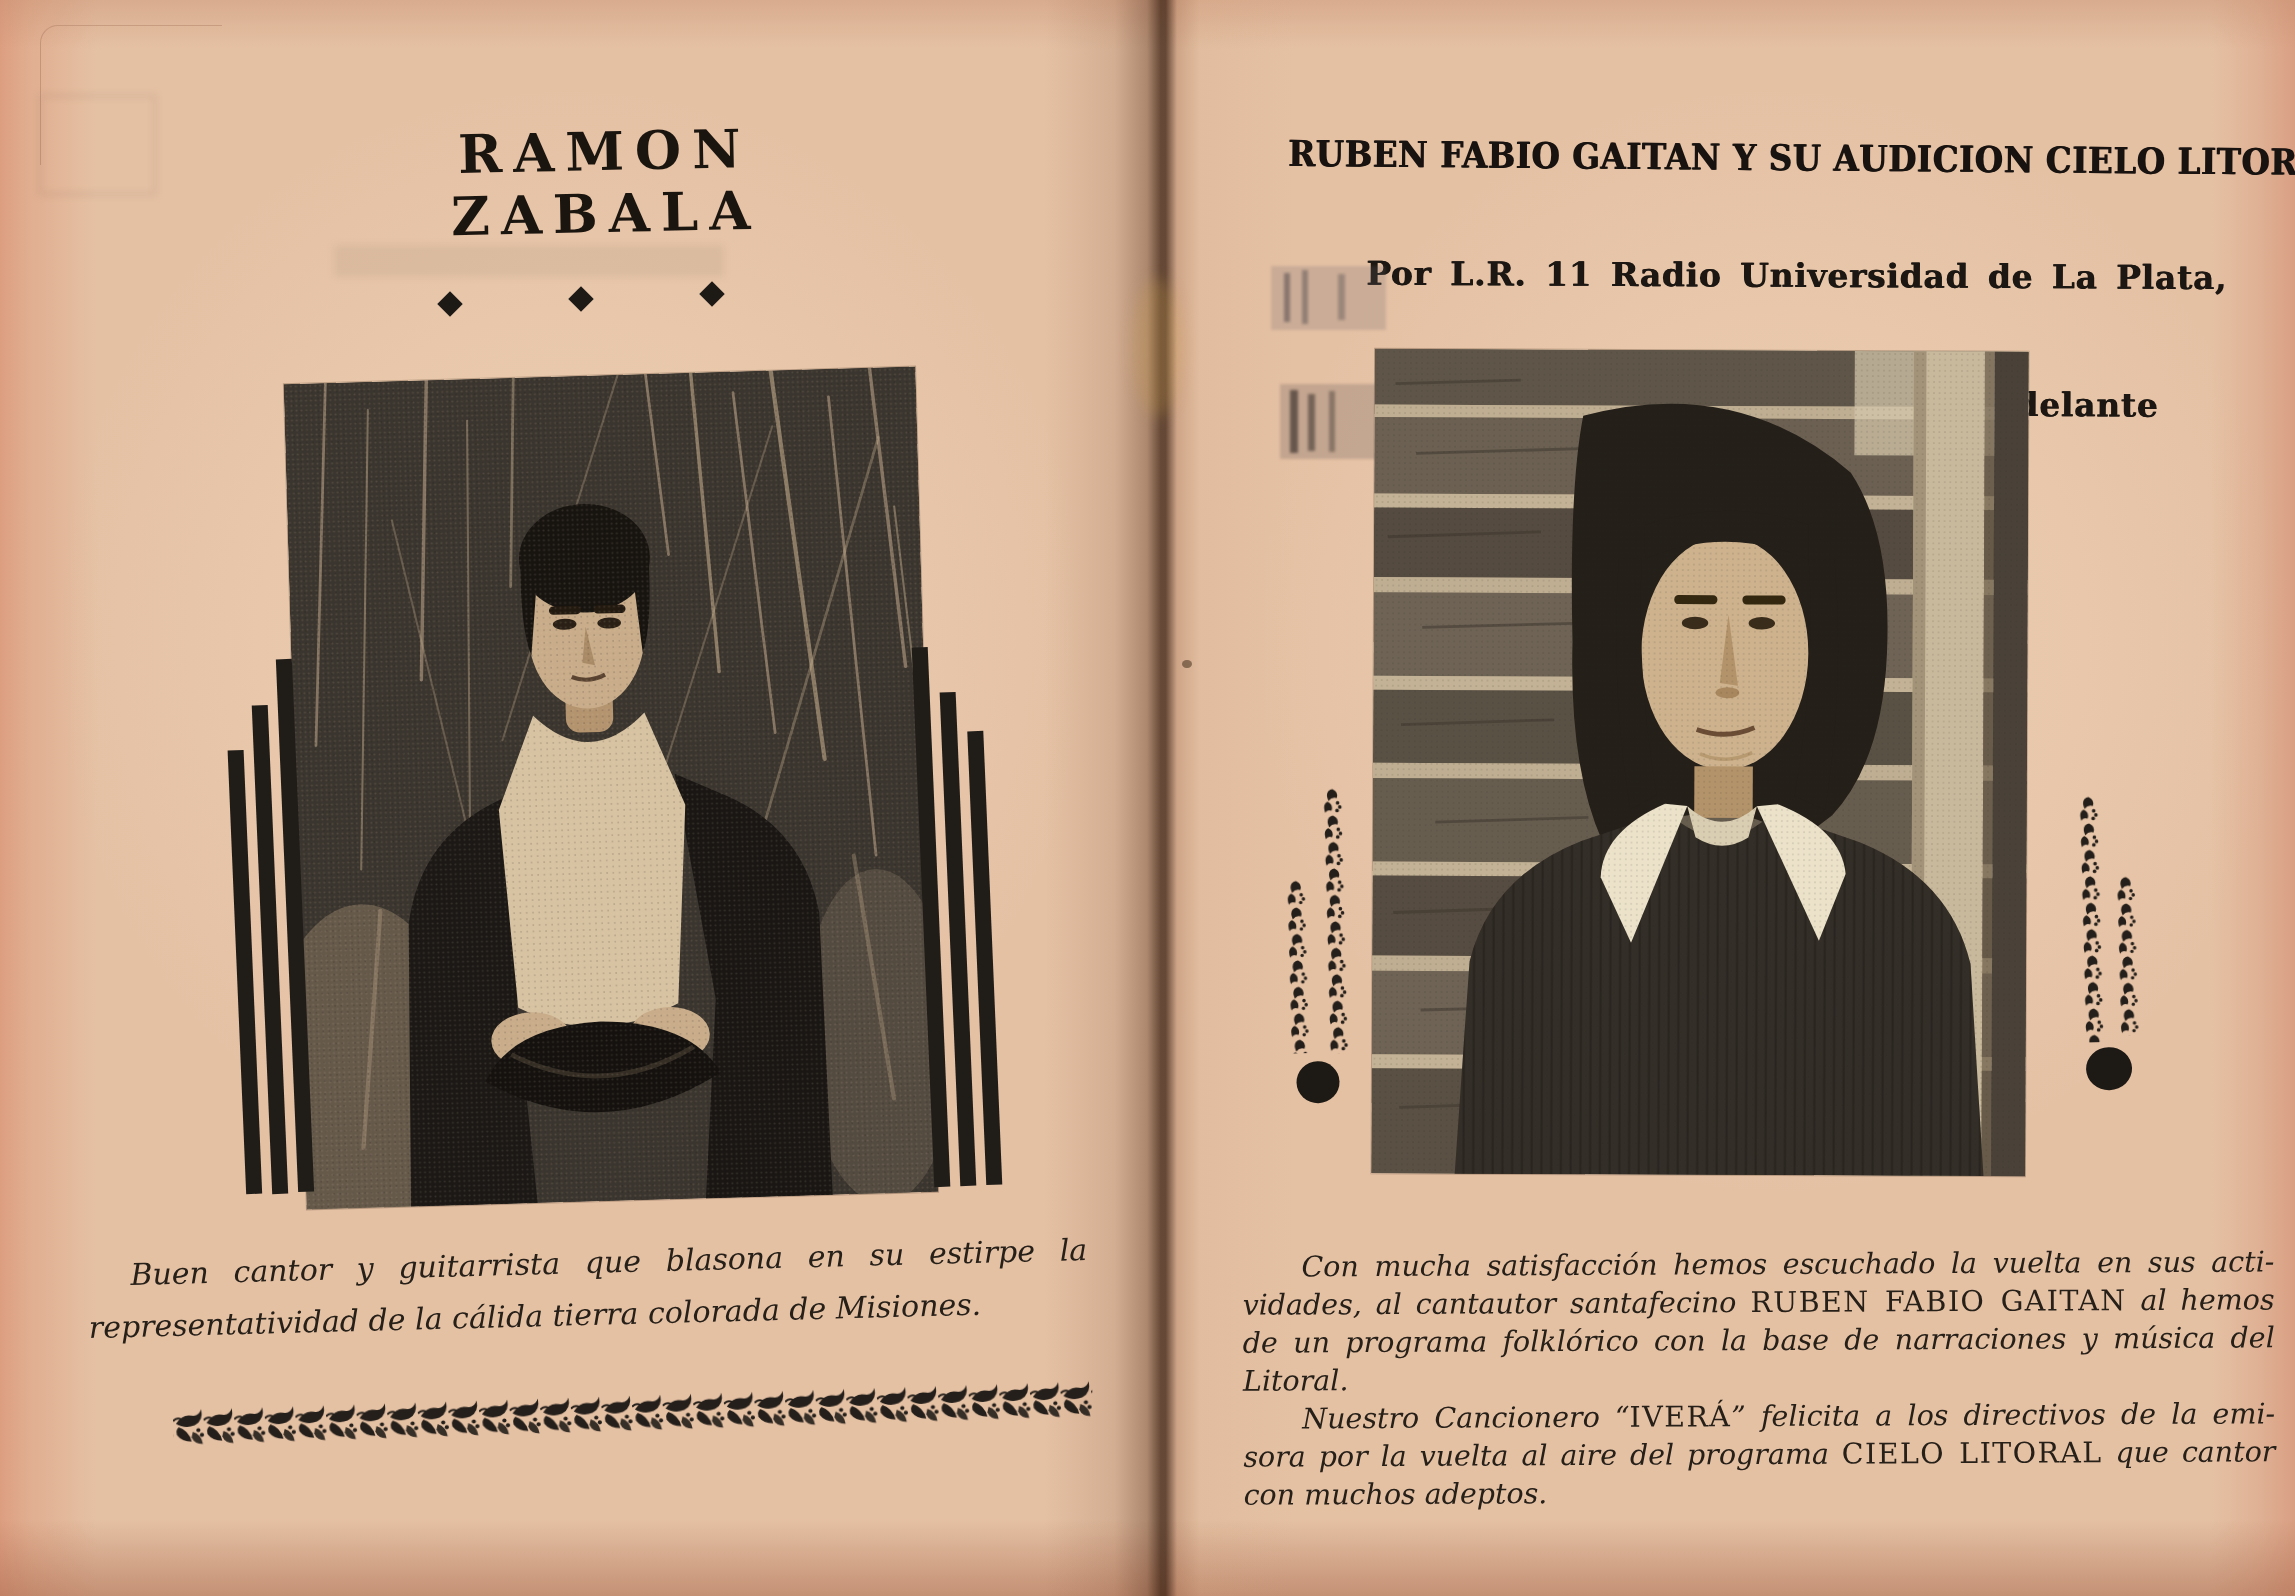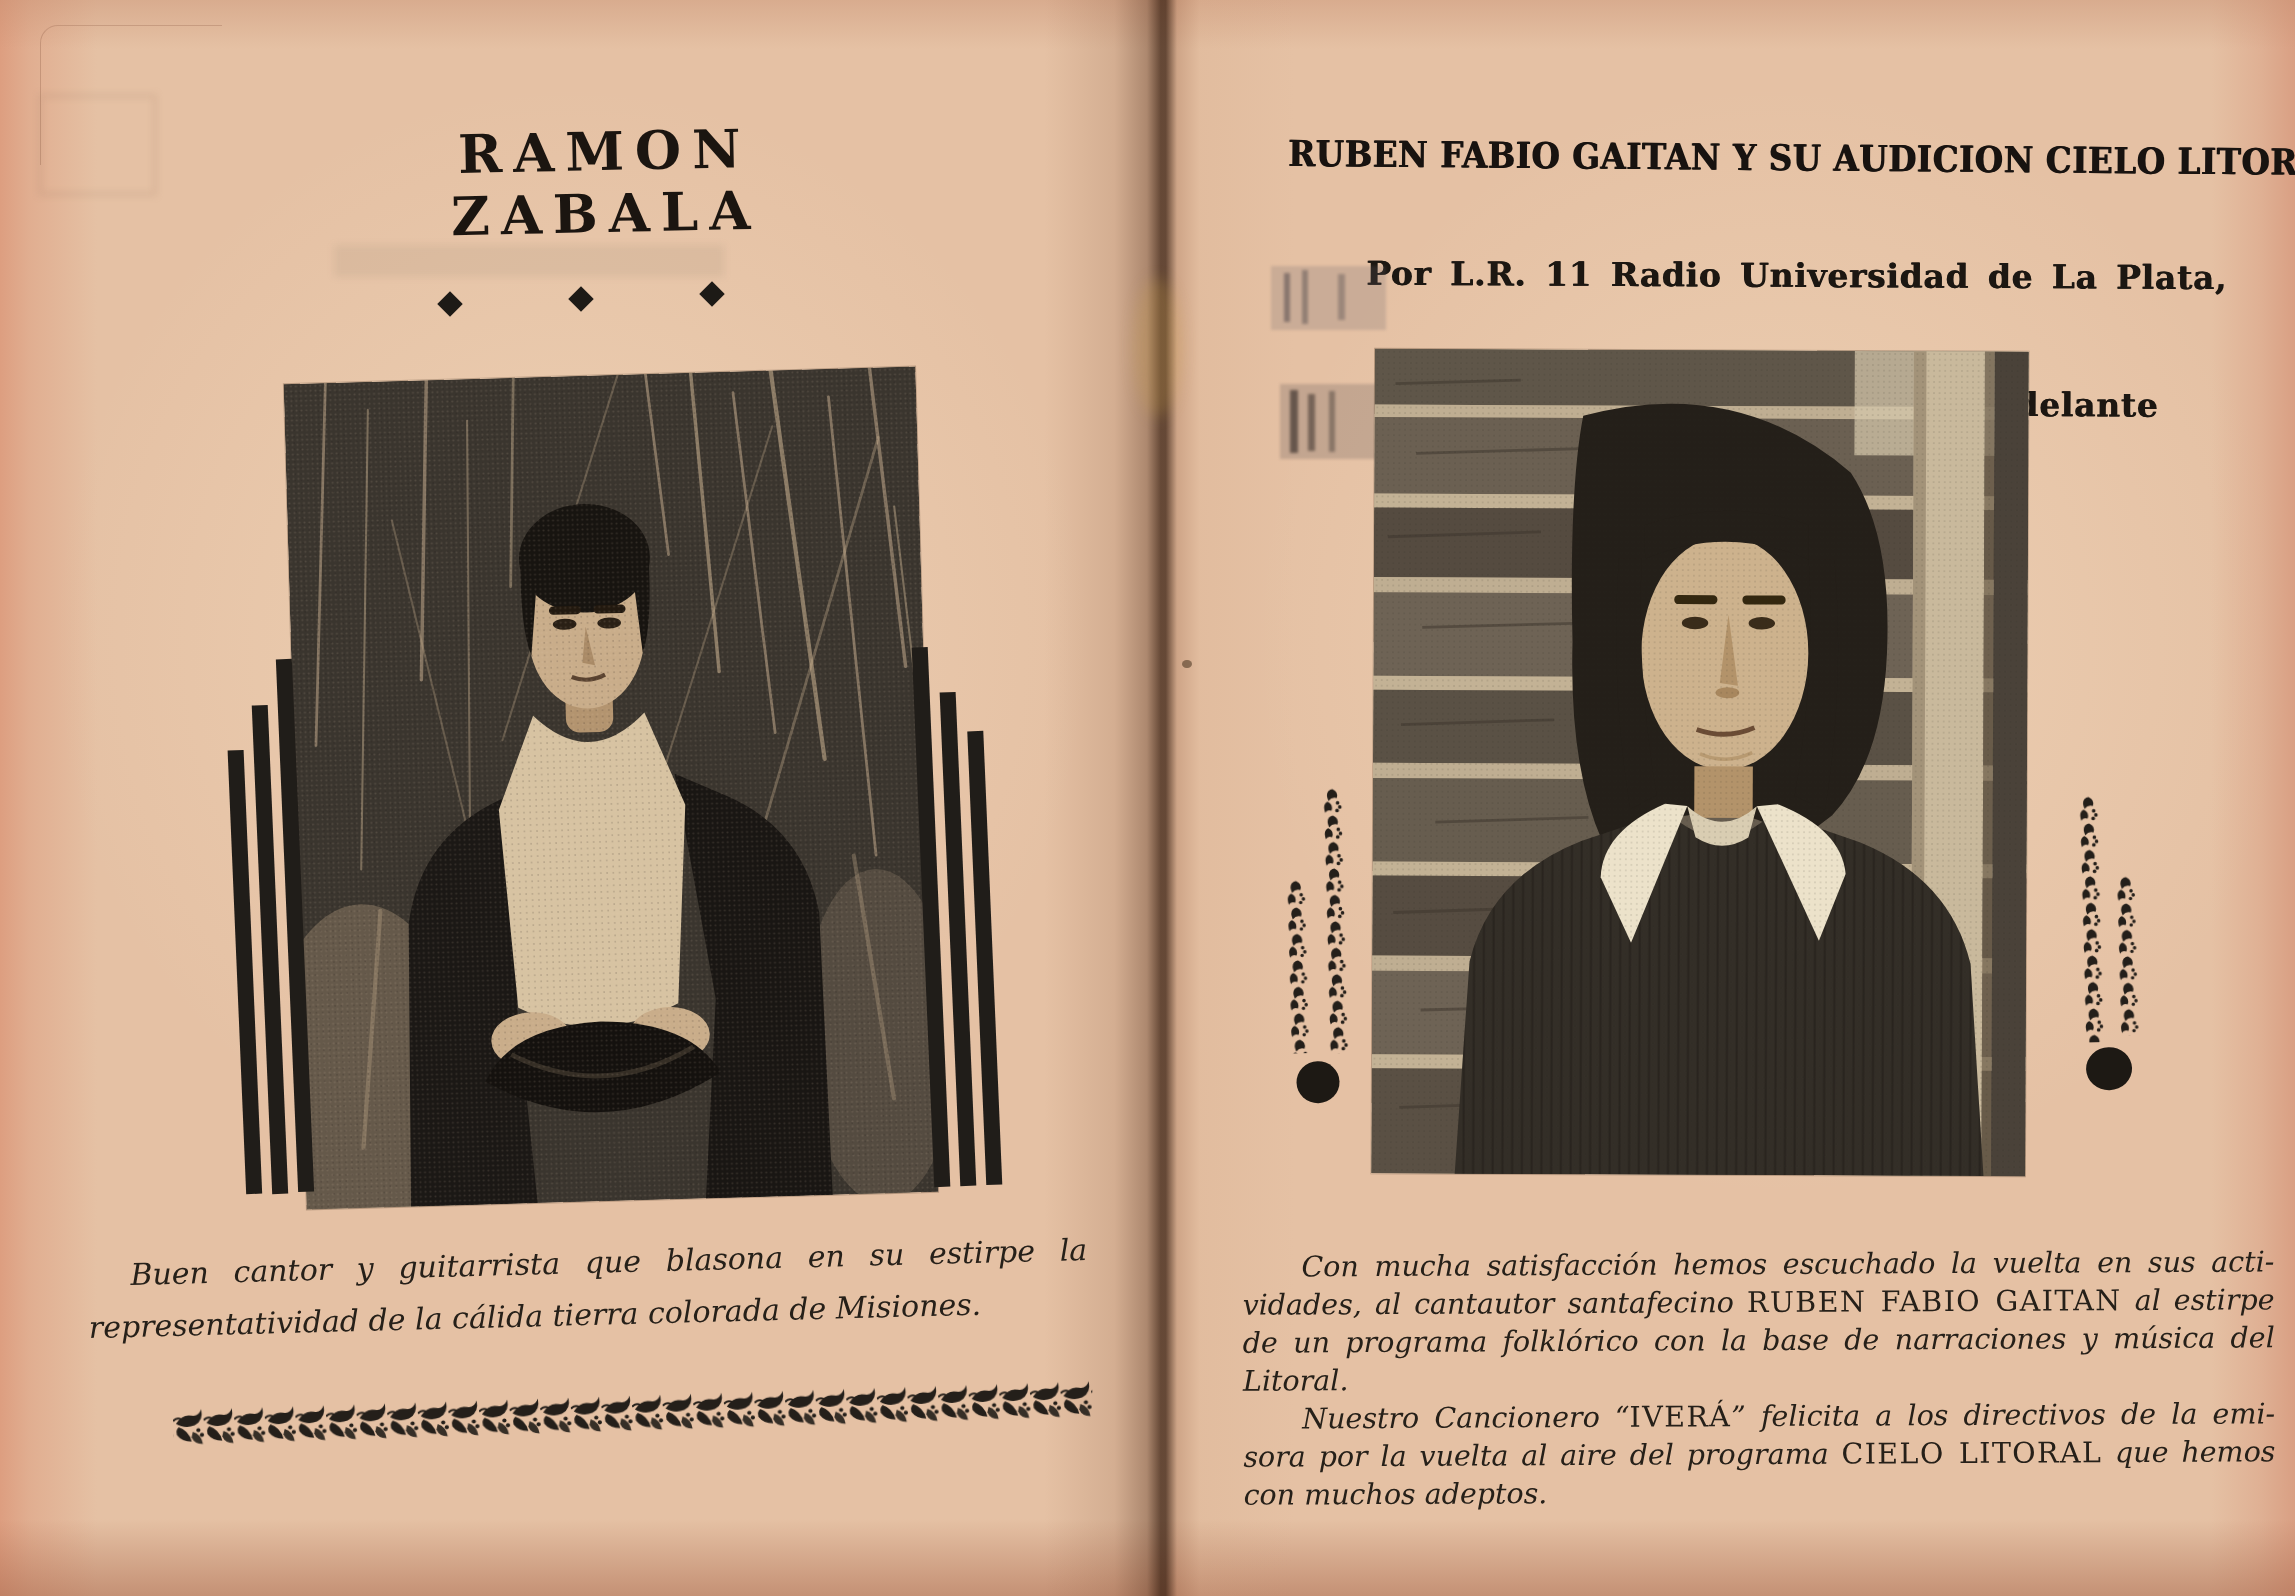--- a/index.html
+++ b/index.html
@@ -317,22 +317,22 @@
       </g>
           </pattern>
         </defs>
       <rect width="28" height="230" fill="url(#pv4)"></rect>
     </svg>
     <div class="dot-bullet" style="position:absolute;left:4.2px;top:252px;width:46px;height:43px;"></div>
   </div>
 
   <div class="abs rp-body">
     <div class="ln ind">Con mucha satisfacción hemos escuchado la vuelta en sus acti-</div>
-    <div class="ln"><span>vidades, al cantautor santafecino </span><span class="caps">RUBEN FABIO GAITAN</span><span> al estirpe</span></div>
+    <div class="ln"><span>vidades, al cantautor santafecino </span><span class="caps">RUBEN FABIO GAITAN</span><span> al hemos</span></div>
     <div class="ln">de un programa folklórico con la base de narraciones y música del</div>
     <div class="ln end">Litoral.</div>
     <div class="ln ind"><span>Nuestro Cancionero “</span><span class="caps">IVERÁ</span><span>” felicita a los directivos de la emi-</span></div>
-    <div class="ln"><span>sora por la vuelta al aire del programa </span><span class="caps">CIELO LITORAL</span><span> que hemos</span></div>
+    <div class="ln"><span>sora por la vuelta al aire del programa </span><span class="caps">CIELO LITORAL</span><span> que cantor</span></div>
     <div class="ln end">con muchos adeptos.</div>
   </div>
 
 </div>
 
 
 </body></html>

